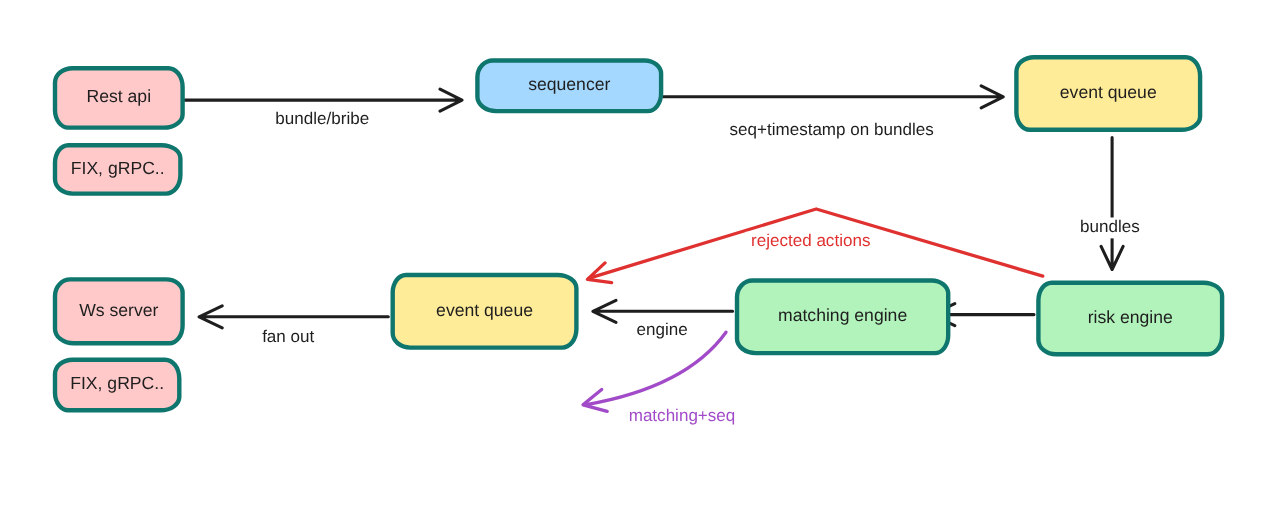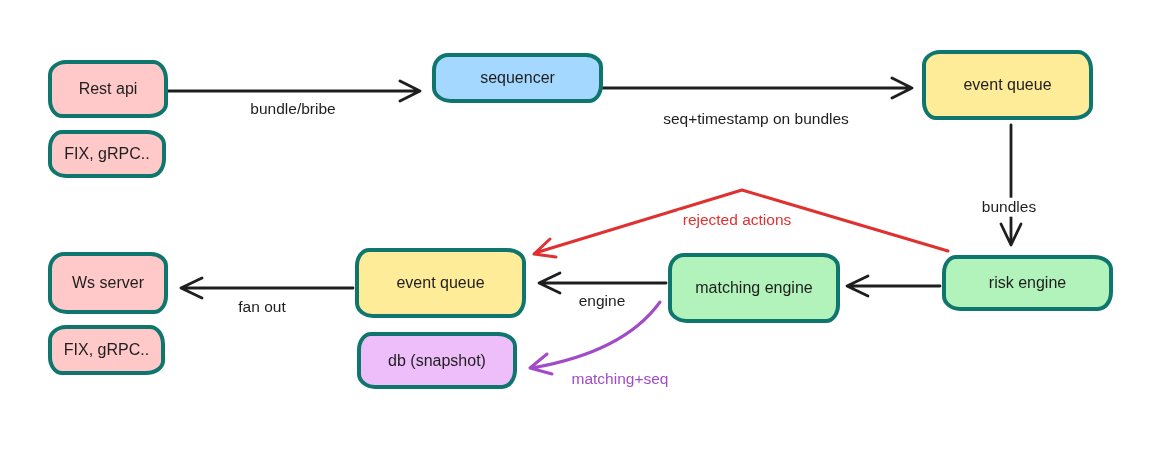--- a/index.html
+++ b/index.html
@@ -80,43 +80,40 @@
   </div>
 
   <div class="node blue r3" style="left:432px; top:53px; width:171px; height:50px;justify-content:center;">
     <span>sequencer</span>
   </div>
 
   <div class="node yellow r1" style="left:922px; top:50px; width:171px; height:70px;">
     <span>event queue</span>
   </div>
 
-  <div class="node green r2" style="left:942px; top:255px; width:171px; height:56px;">
+  <div class="node green r2" style="left:942px; top:255px; width:171px; height:69px;">
     <span>risk engine</span>
   </div>
 
-  <div class="node green r3" style="left:668px; top:253px; width:172px; height:70px;">
+  <div class="node green r3" style="left:668px; top:253px; width:196px; height:70px;">
     <span>matching engine</span>
   </div>
 
   <div class="node yellow r2" style="left:355px; top:248px; width:171px; height:70px;">
     <span>event queue</span>
   </div>
 
   <div class="node pink r3" style="left:48px; top:252px; width:120px; height:62px;">
     <span>Ws server</span>
   </div>
 
   <div class="node pink r1" style="left:48px; top:325px; width:117px; height:50px;">
     <span>FIX, gRPC..</span>
   </div>
 
-  <div class="node violet r2" style="left:357px; top:332px; width:160px; height:57px;">
-    <span>db (snapshot)</span>
-  </div>
 
   <div class="elabel" style="left:293px; top:90px;">bundle/bribe</div>
 
   <div class="elabel" style="left:756px; top:100px;">seq+timestamp on bundles</div>
 
   <div class="elabel" style="left:1009px; top:188px;">bundles</div>
 
   <div class="elabel" style="left:602px; top:282px;">engine</div>
 
   <div class="elabel" style="left:262px; top:288px;">fan out</div>

